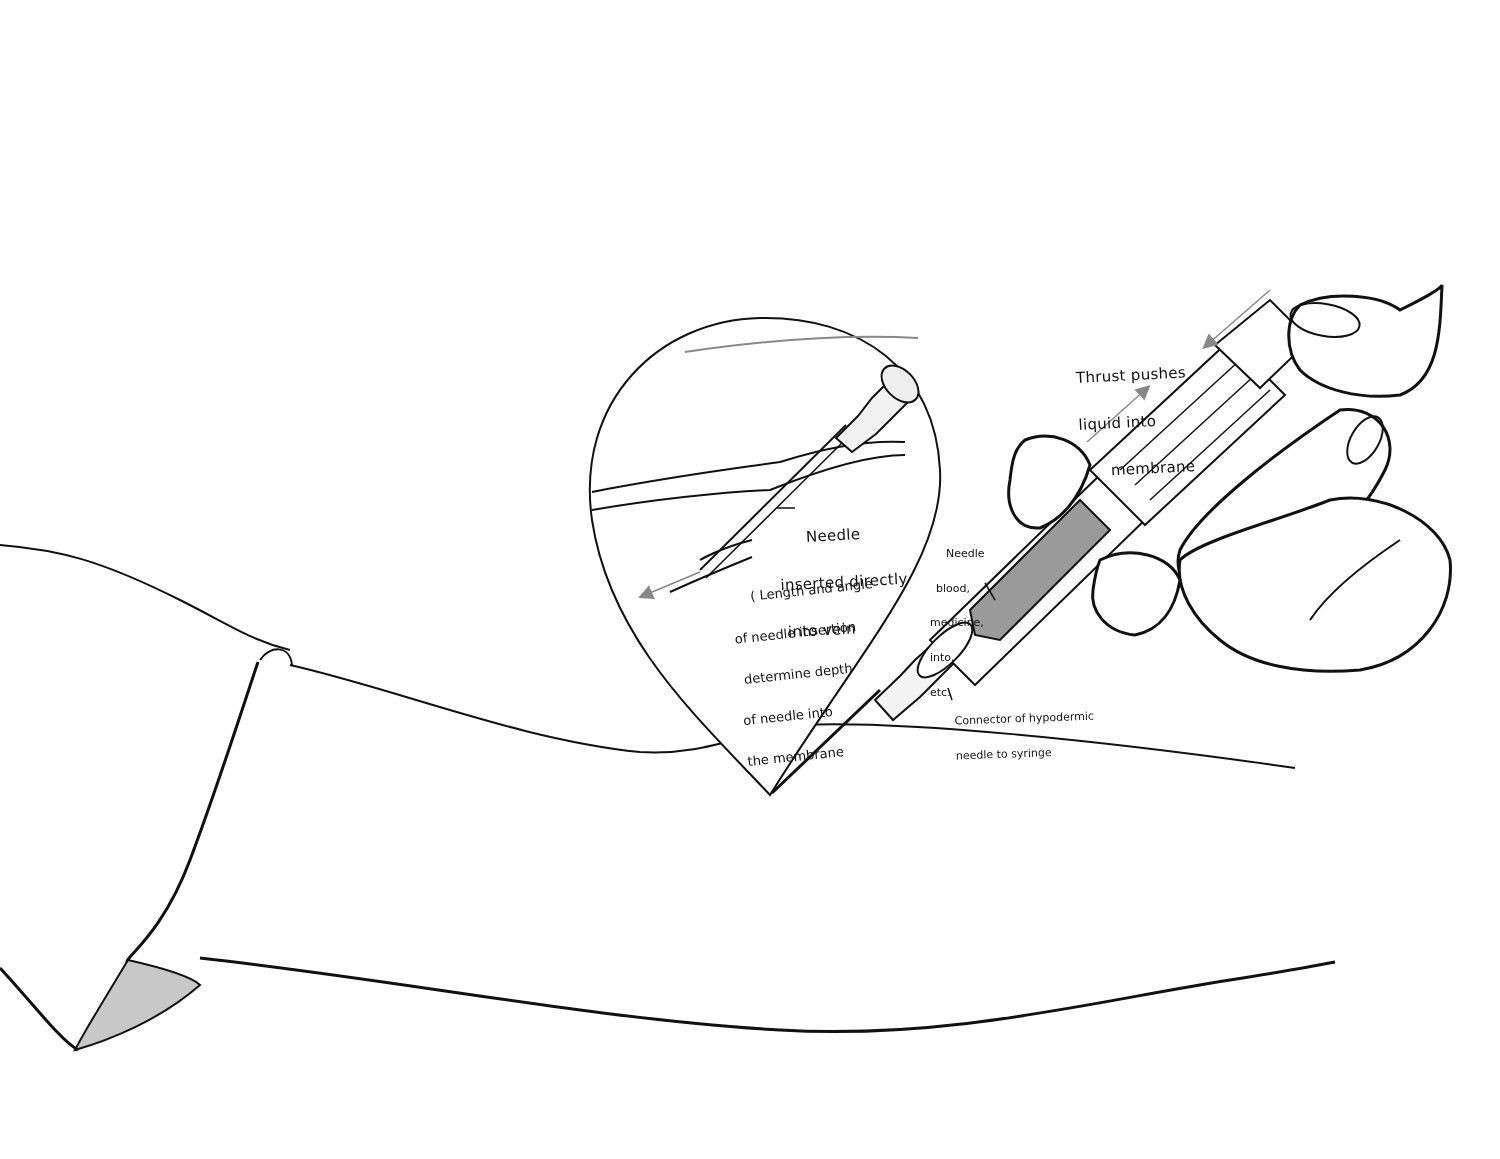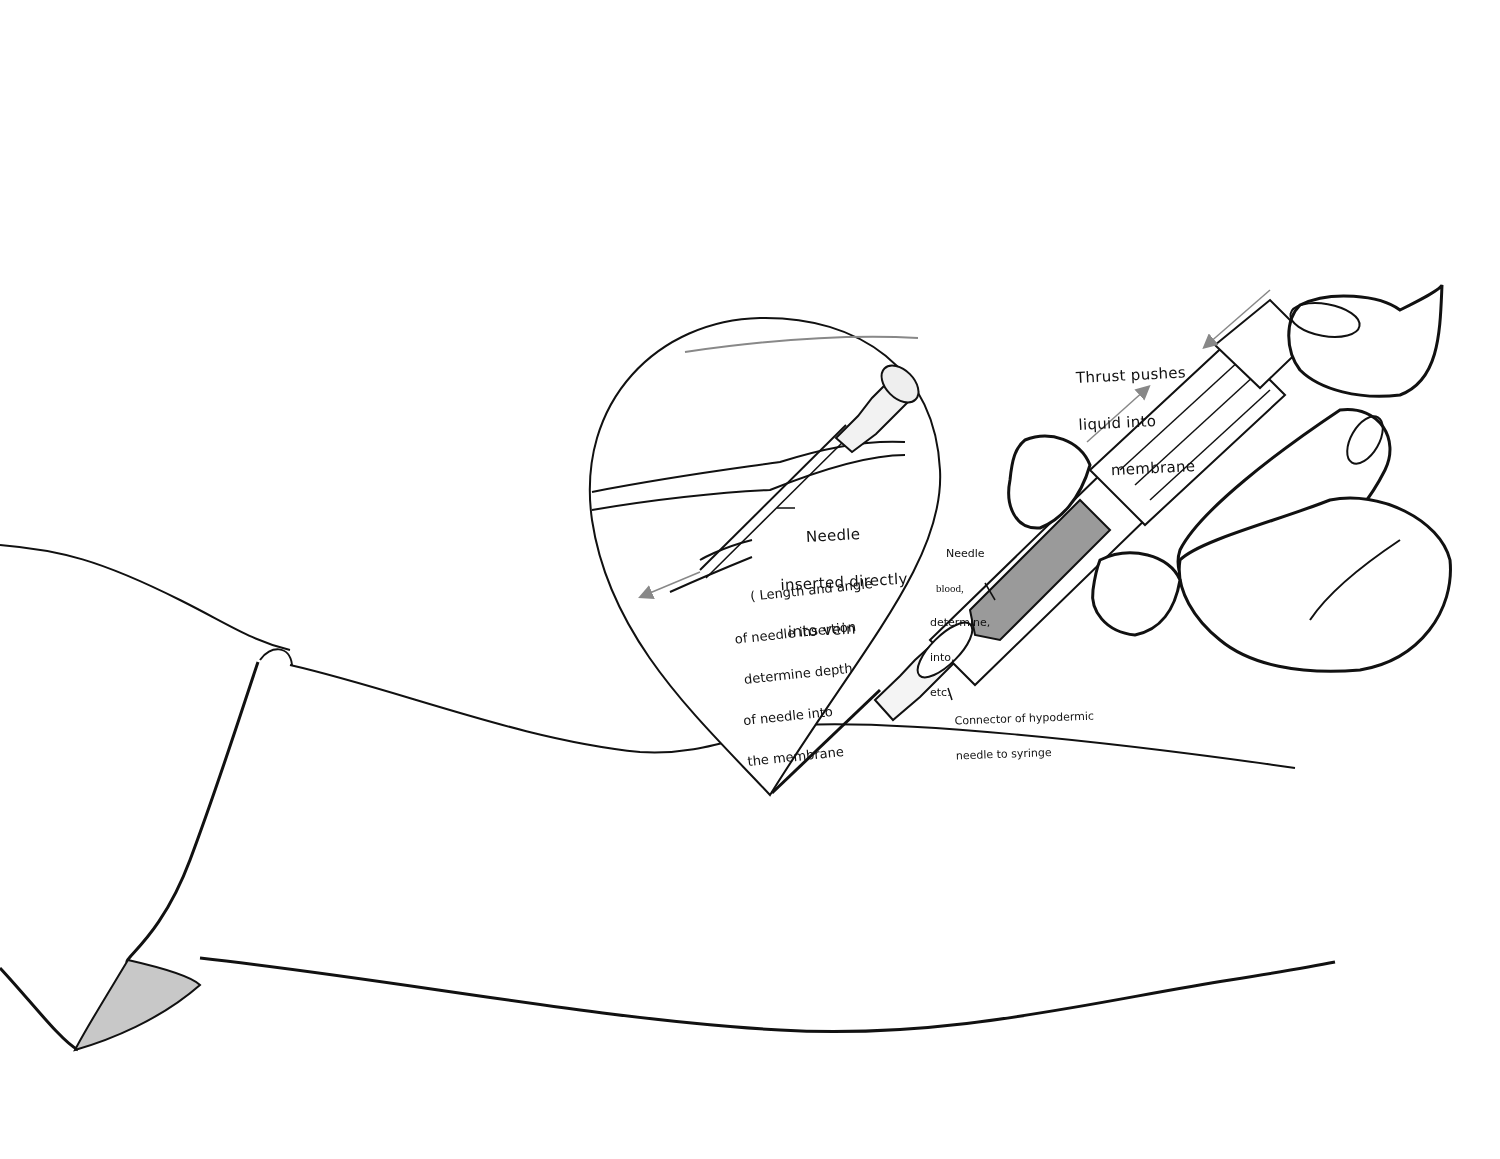--- a/index.html
+++ b/index.html
@@ -109,22 +109,22 @@
 <div class="label hand-md" style="left:738px; top:557px; transform:rotate(-6deg);">
   <div style="padding-left:20px;">( Length and angle</div>
   <div>of needle insertion</div>
   <div style="padding-left:5px;">determine depth</div>
   <div>of needle into</div>
   <div>the membrane</div>
 </div>
 
 <div class="label hand-sm" style="left:930px; top:525px;">
   <div style="padding-left:16px;">Needle</div>
-  <div style="padding-left:6px;font-family:Liberation Serif, serif;">blood,</div>
-  <div>determine,</div>
+  <div style="padding-left:6px;">blood,</div>
+  <div>medicine,</div>
   <div>into,</div>
   <div>etc.</div>
 </div>
 
 <div class="label hand-sm" style="left:955px; top:690px; transform:rotate(-2deg);">
   <div>Connector of hypodermic</div>
   <div>needle to syringe</div>
 </div>
 
 </body></html>

